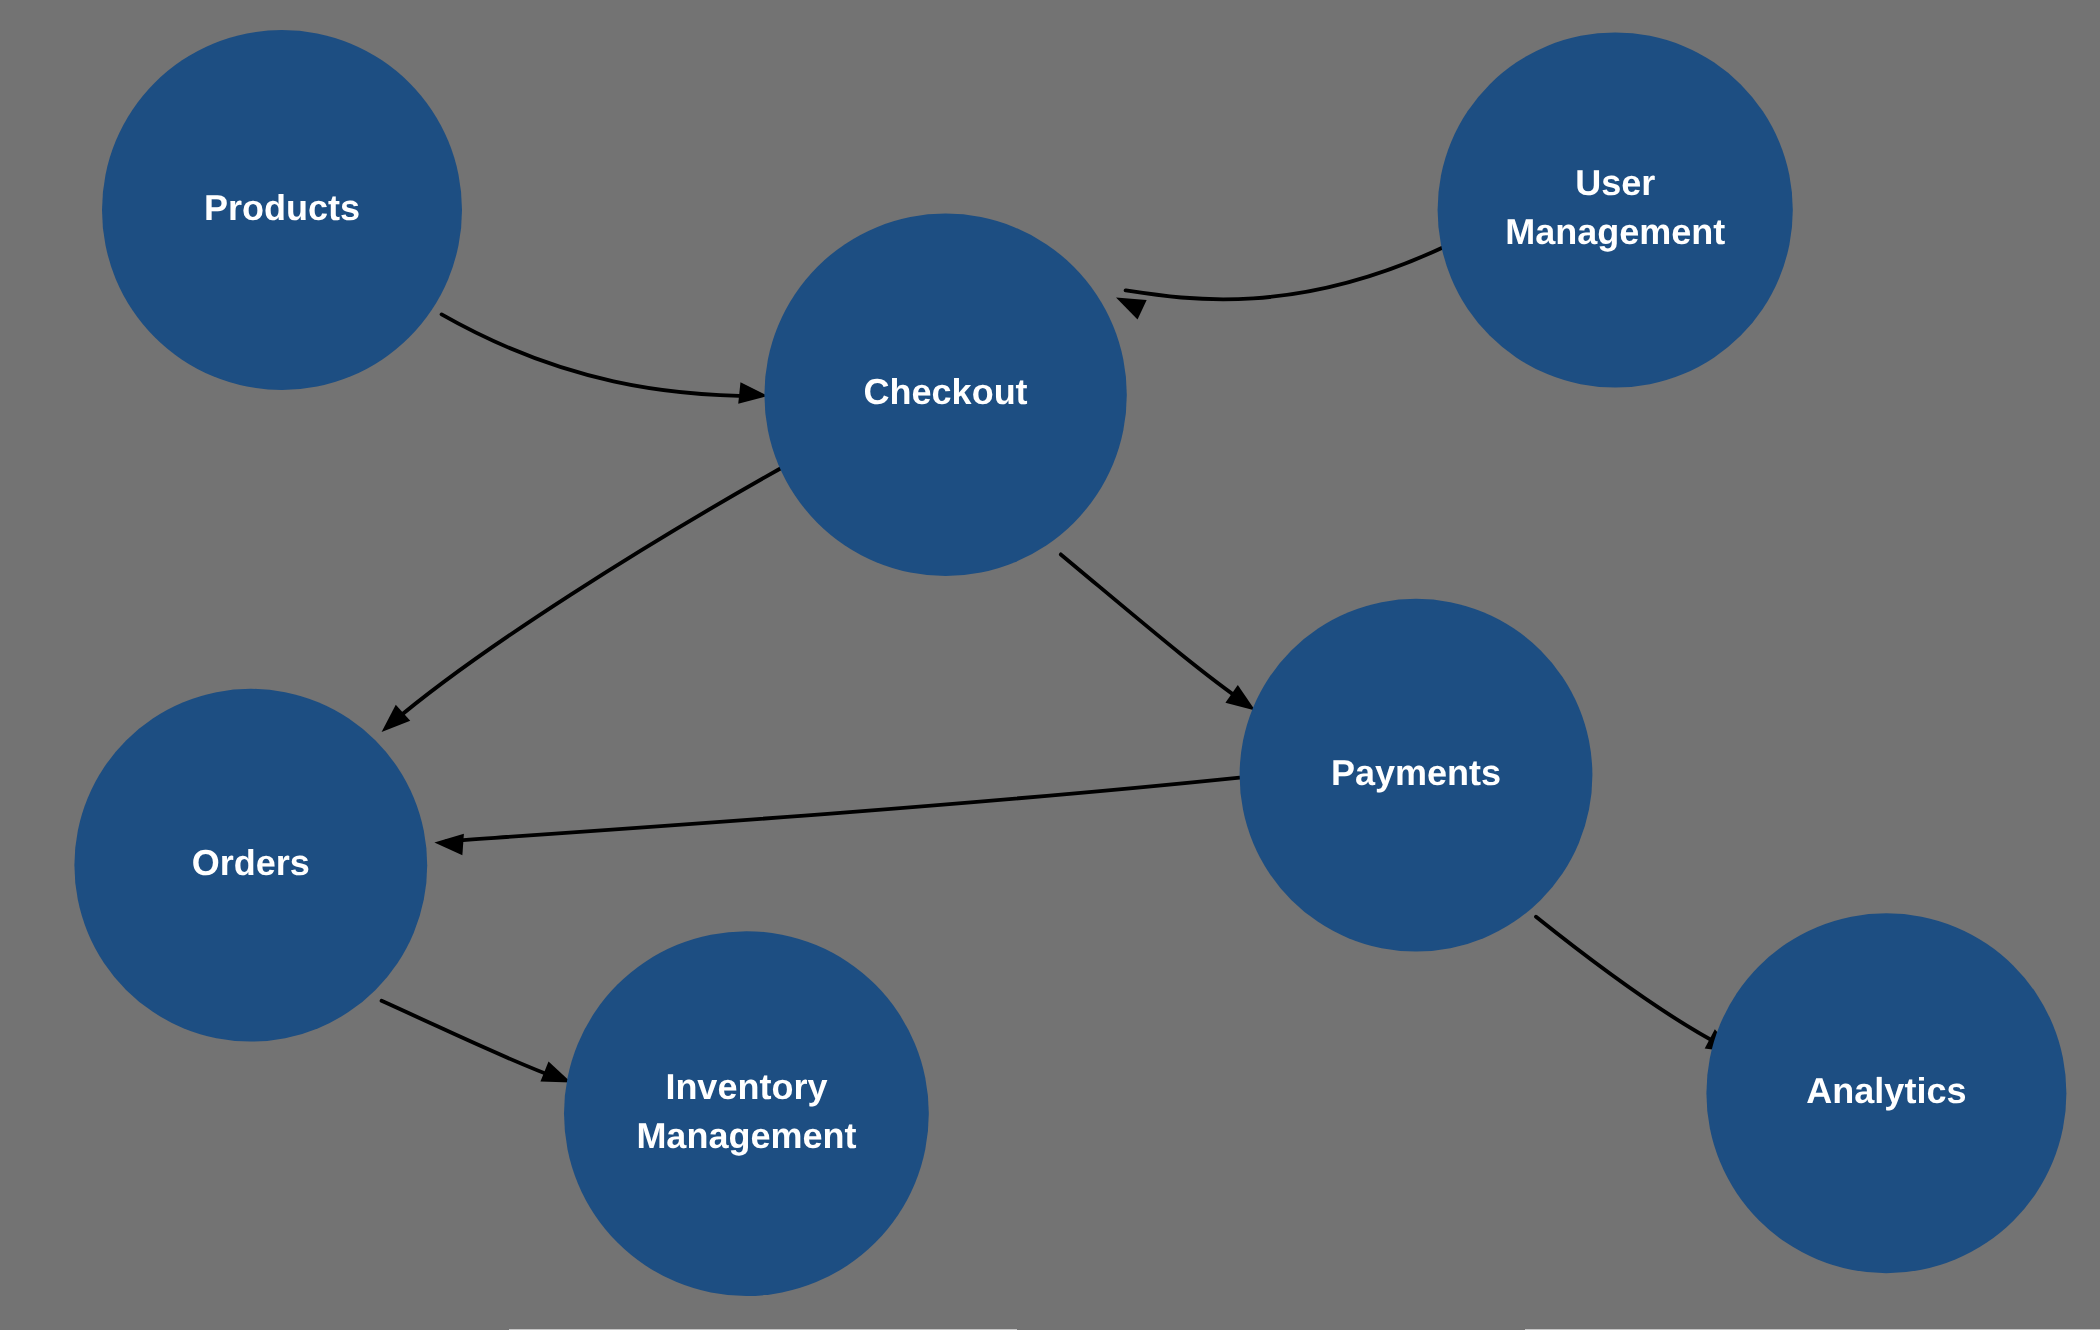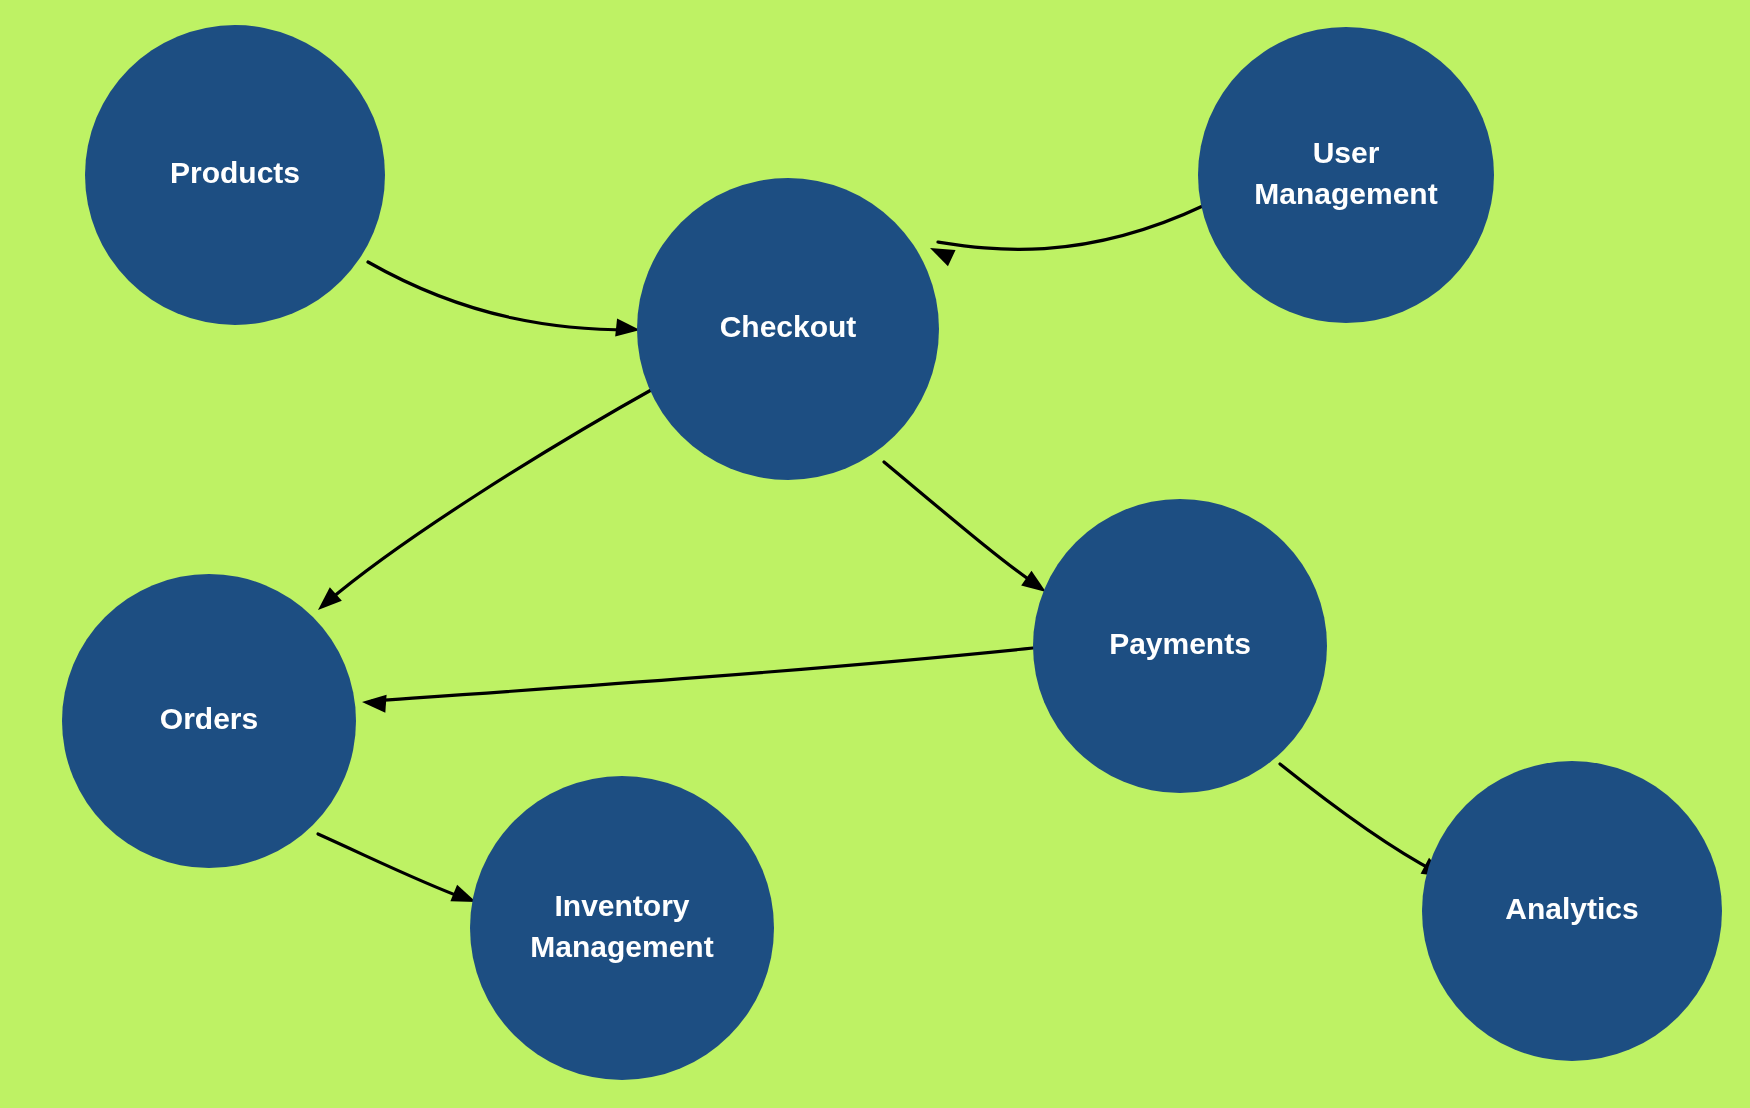--- a/index.html
+++ b/index.html
@@ -8,21 +8,21 @@
     padding: 0;
     background: #ffffff;
   }
   body {
     font-family: "Liberation Sans", "DejaVu Sans", sans-serif;
   }
   #canvas-wrap {
     position: relative;
     width: 1750px;
     height: 1108px;
-    background: #bef264;
+    background: #737373;
     overflow: hidden;
   }
   #graph-svg {
     position: absolute;
     top: 0;
     left: 0;
     width: 1750px;
     height: 1108px;
     display: block;
   }

